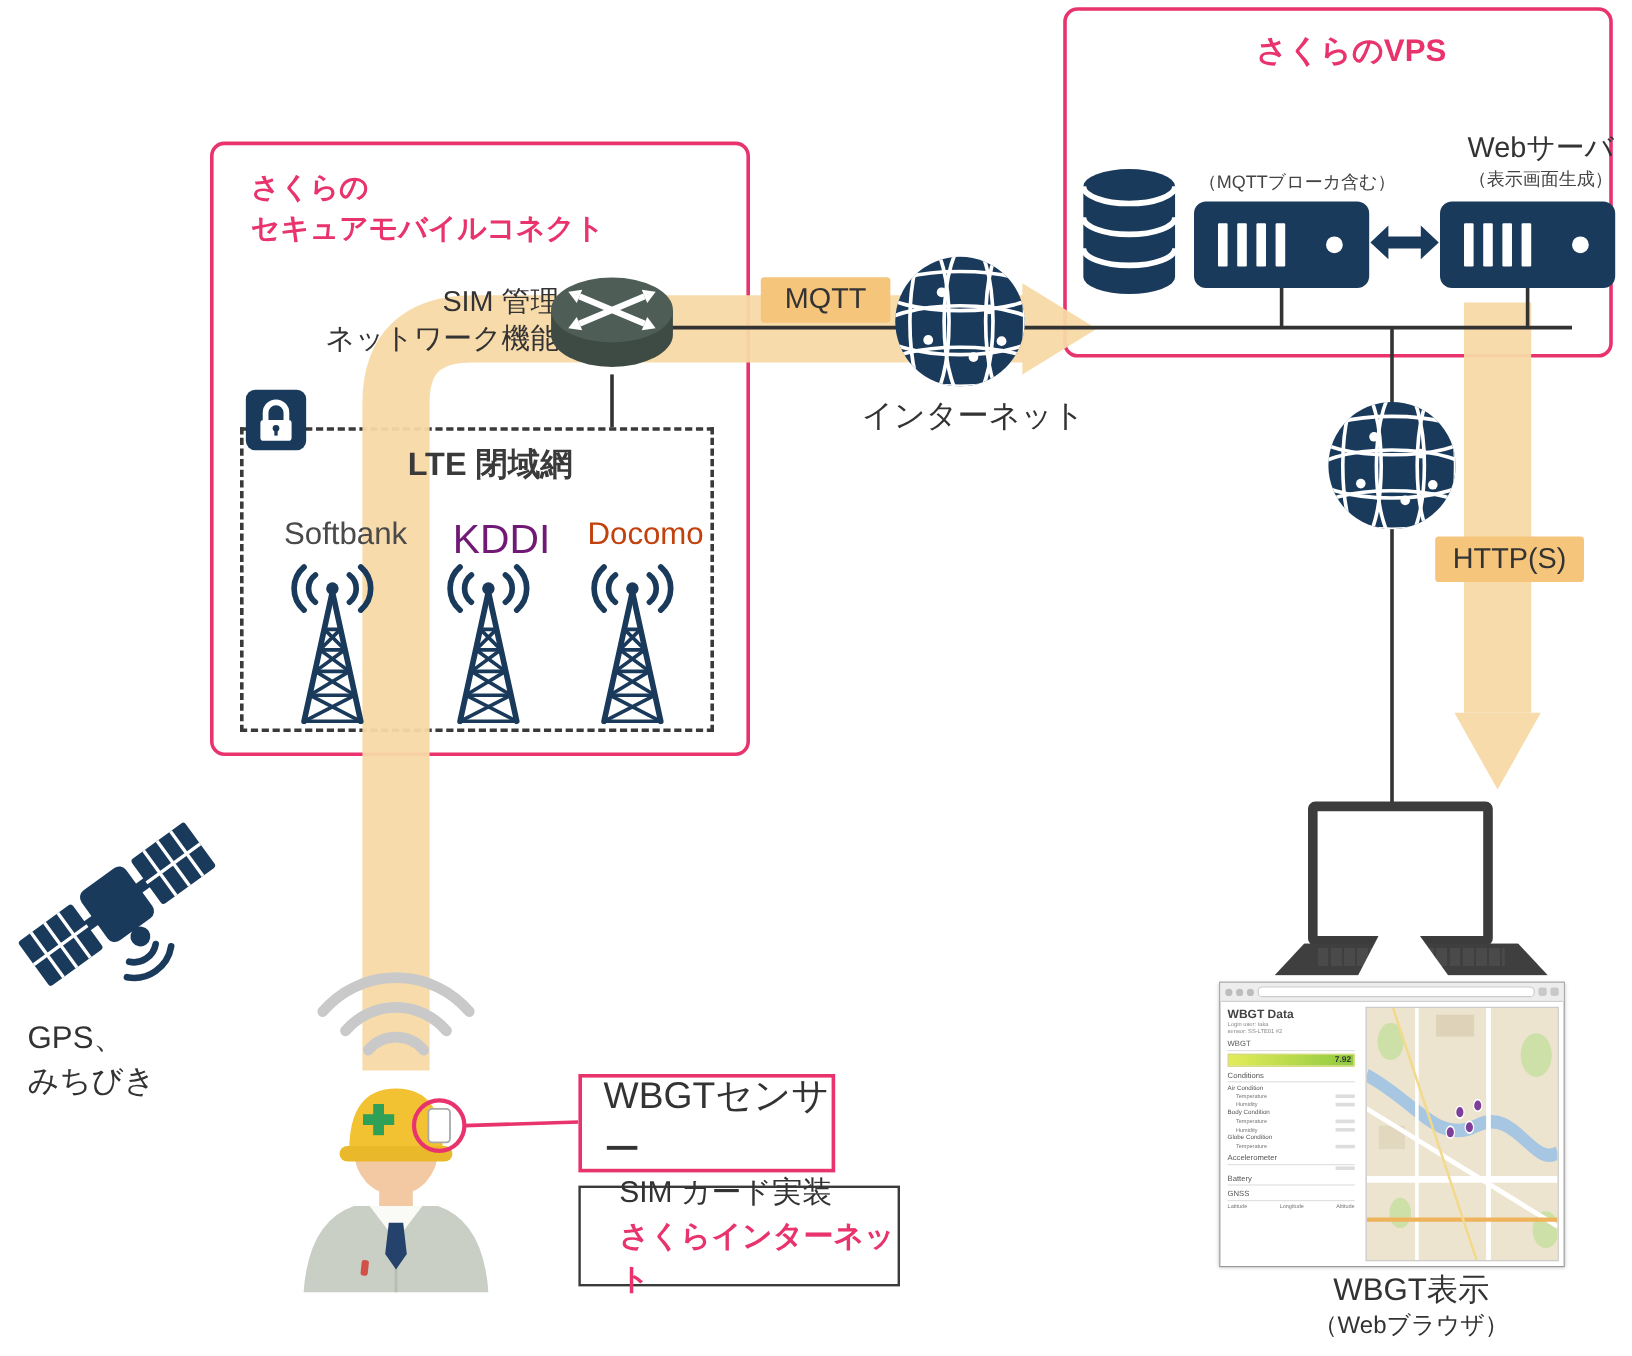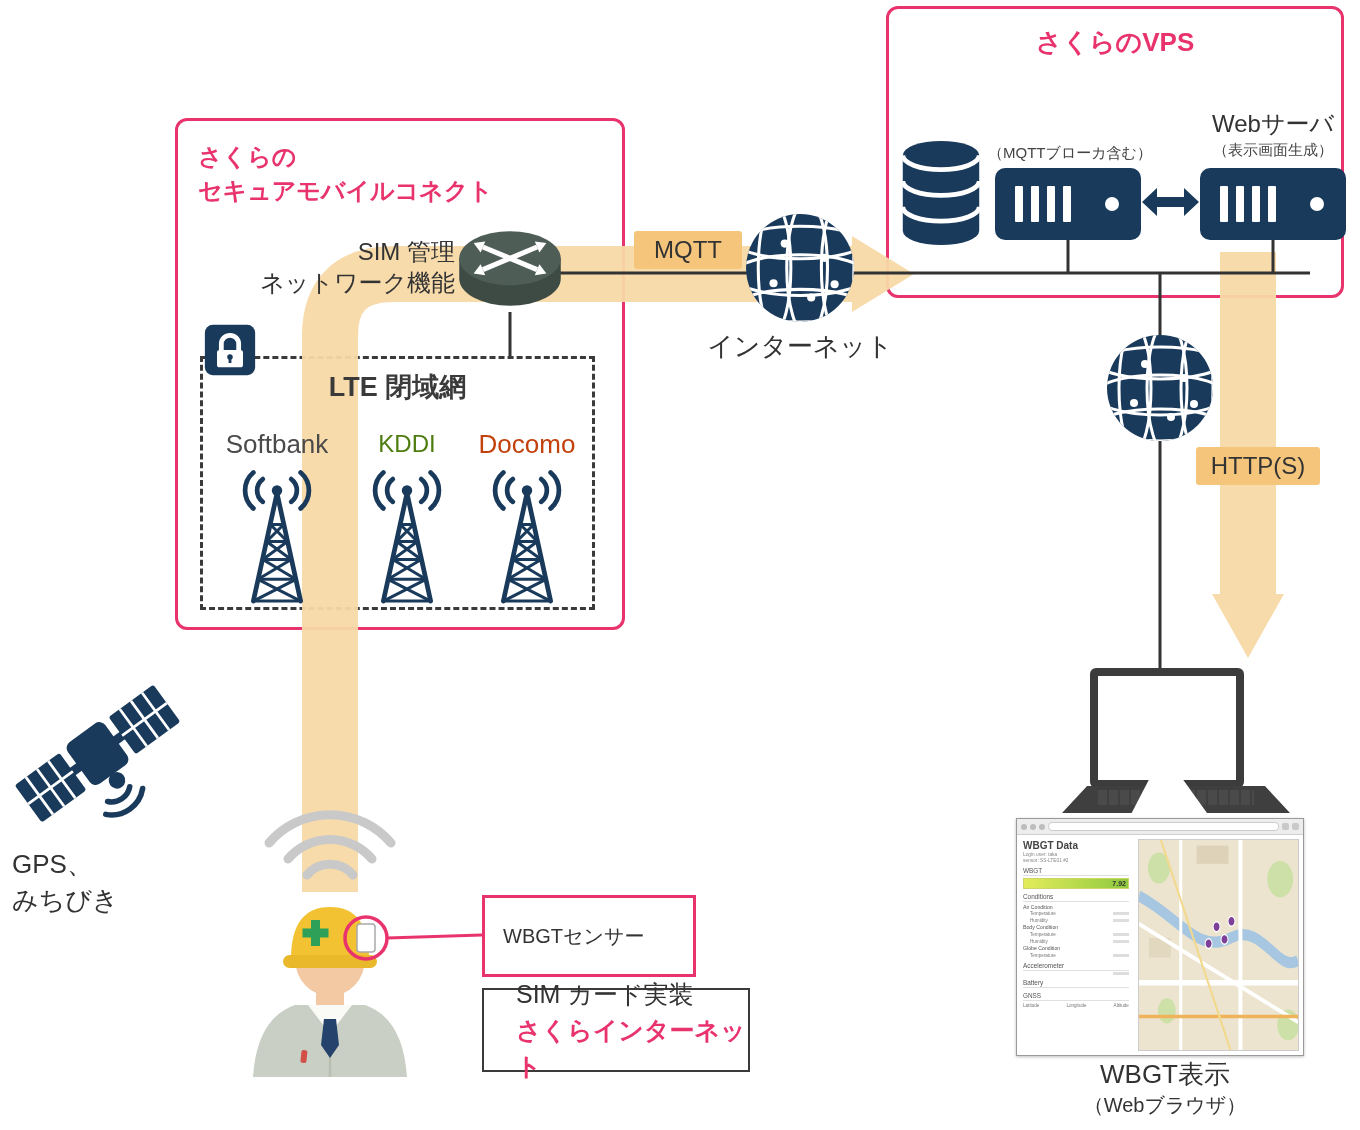--- a/index.html
+++ b/index.html
@@ -3,32 +3,32 @@
 <meta charset="utf-8">
 <style>
   html,body{margin:0;padding:0;background:#fff;}
   body{font-family:"Liberation Sans","DejaVu Sans",sans-serif;color:#333;}
   #canvas{position:relative;width:1360px;height:1130px;background:#fff;overflow:hidden;}
   .abs{position:absolute;}
   *{box-sizing:border-box;}
   svg.layer{position:absolute;left:0;top:0;width:1360px;height:1130px;pointer-events:none;}
   .pinkbox{position:absolute;border:3px solid #E8336D;border-radius:12px;background:transparent;}
   .dashbox{position:absolute;border:3px dashed #3a3a3a;background:transparent;}
-  .t{position:absolute;line-height:1.3;}
+  .t{position:absolute;line-height:1.3;margin-left:11px;}
   .pink{color:#E8336D;}
   .bold{font-weight:bold;}
   .ctr{text-align:center;}
   .rt{text-align:right;}
   .badge{position:absolute;background:#F5C57C;color:#333;font-size:24px;font-weight:500;
          display:flex;align-items:center;justify-content:center;border-radius:3px;}
   .server{position:absolute;background:#1A3A5C;border-radius:10px;display:flex;align-items:center;padding-left:20px;}
   .server .bar{width:8px;height:36px;background:#fff;margin-right:8px;border-radius:1px;}
   .server .dot{width:14px;height:14px;background:#fff;border-radius:50%;margin-left:auto;margin-right:22px;}
   
-  .callout-pink{position:absolute;border:3px solid #E8336D;background:#fff;display:flex;flex-direction:column;justify-content:center;padding-left:18px;font-size:20px;line-height:1.45;}
+  .callout-pink{position:absolute;border:3px solid #E8336D;background:#fff;display:flex;flex-direction:column;justify-content:center;padding-left:18px;font-size:31px;line-height:1.45;}
   .callout-dark{position:absolute;border:2.5px solid #3a3a3a;background:#fff;display:flex;flex-direction:column;justify-content:center;padding-left:32px;font-size:25px;line-height:1.45;}
   
   .lap-screen{position:absolute;left:1090px;top:668px;width:154px;height:120px;background:#fff;border:8px solid #3C3C3C;border-radius:6px;}
   .lap-base{position:absolute;left:1062px;top:786px;width:228px;height:27px;background:#3F3F3F;
             clip-path:polygon(11% 0,89% 0,100% 100%,0 100%);}
   .lap-base-inner{position:absolute;left:16%;right:16%;top:4px;bottom:8px;background:repeating-linear-gradient(90deg,#4a4a4a 0 9px,#3f3f3f 9px 11px);}
   .wedge{position:absolute;left:1128px;top:752px;width:84px;height:68px;background:#fff;
          clip-path:polygon(42% 0,0 100%,100% 100%);filter:drop-shadow(0 0 1px #aaa);}
   
   .browser{position:absolute;left:1016px;top:818px;width:288px;height:238px;background:#fff;border:1px solid #9a9a9a;box-shadow:0 1px 3px rgba(0,0,0,.25);display:flex;flex-direction:column;}
@@ -204,21 +204,21 @@
   <svg class="abs" style="left:455px;top:226px;width:110px;height:85px;">
       <use href="#sym-router"></use>
     </svg>
 
   <svg class="abs" style="left:204px;top:324px;width:52px;height:52px;">
       <use href="#sym-lock"></use>
     </svg>
   <div class="t ctr" style="left:200px;top:370px;width:395px;font-size:27px;font-weight:600;color:#3a3a3a;">LTE 閉域網</div>
 
   <div class="t ctr" style="left:212px;top:428px;width:130px;font-size:26px;color:#4a4a4a;">Softbank</div>
-  <div class="t ctr" style="left:342px;top:428px;width:130px;font-size:24px;color:#4d7c0f;">KDDI</div>
+  <div class="t ctr" style="left:342px;top:428px;width:130px;font-size:34px;color:#701a75;">KDDI</div>
   <div class="t ctr" style="left:462px;top:428px;width:130px;font-size:26px;color:#c2410c;">Docomo</div>
   <svg class="abs" style="left:225px;top:462px;width:104px;height:142px;">
       <use href="#sym-tower"></use>
     </svg>
   <svg class="abs" style="left:355px;top:462px;width:104px;height:142px;">
       <use href="#sym-tower"></use>
     </svg>
   <svg class="abs" style="left:475px;top:462px;width:104px;height:142px;">
       <use href="#sym-tower"></use>
     </svg>

